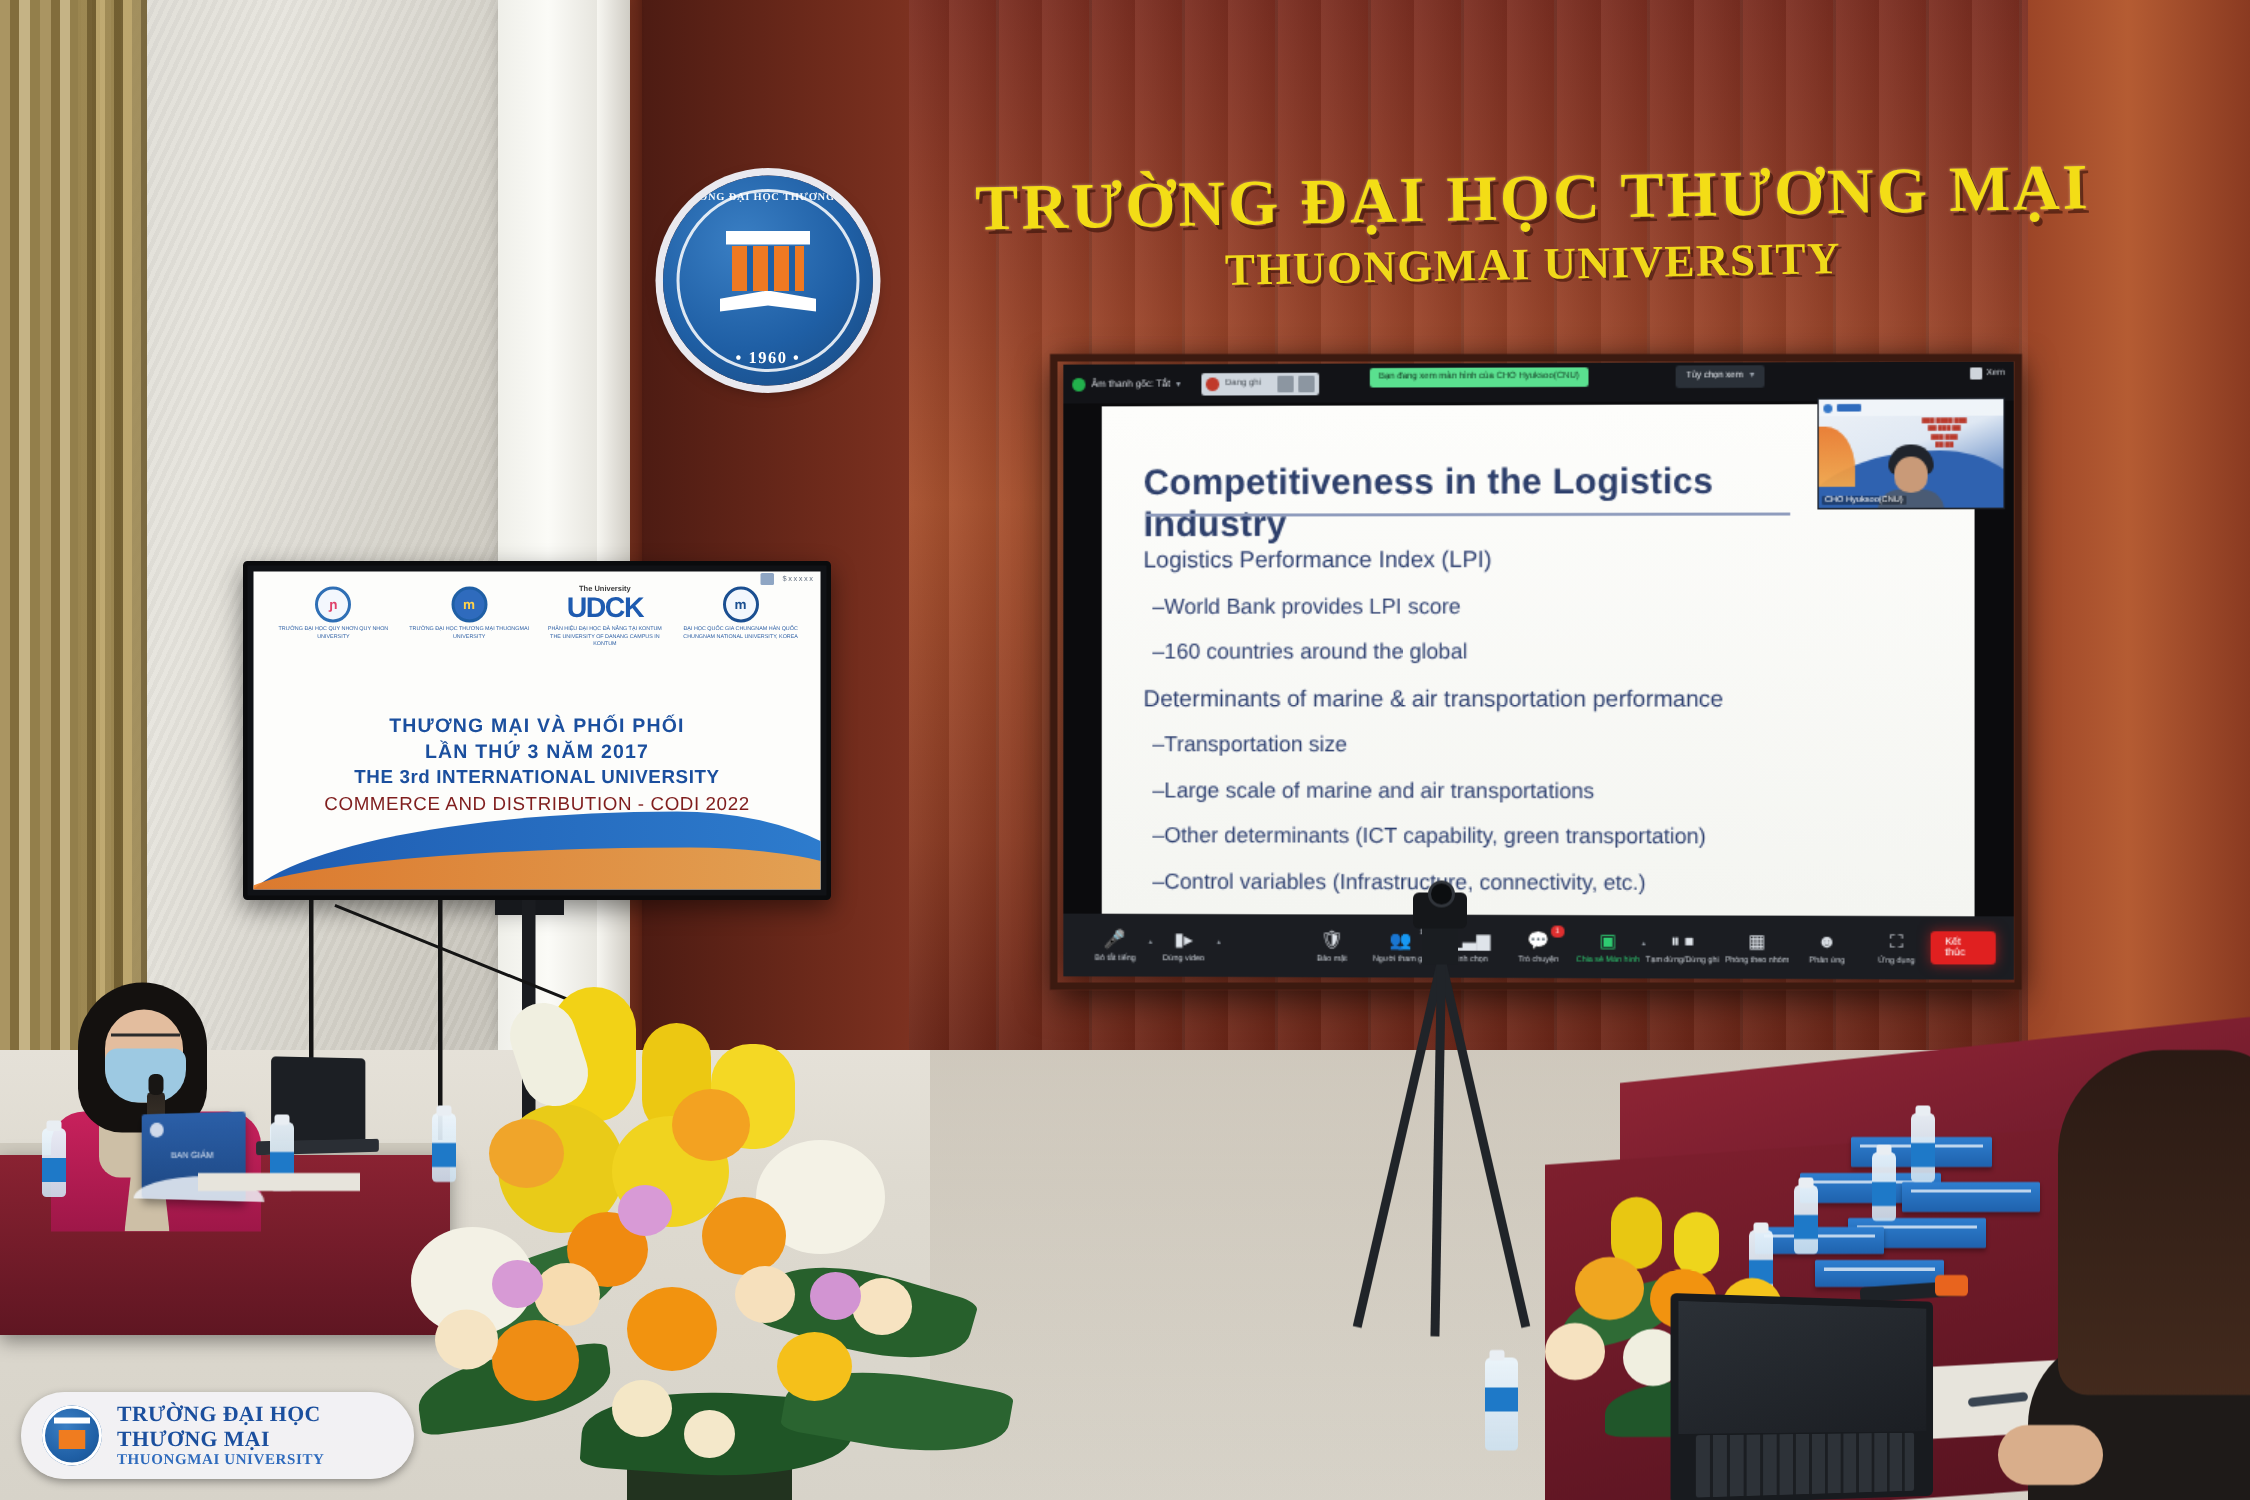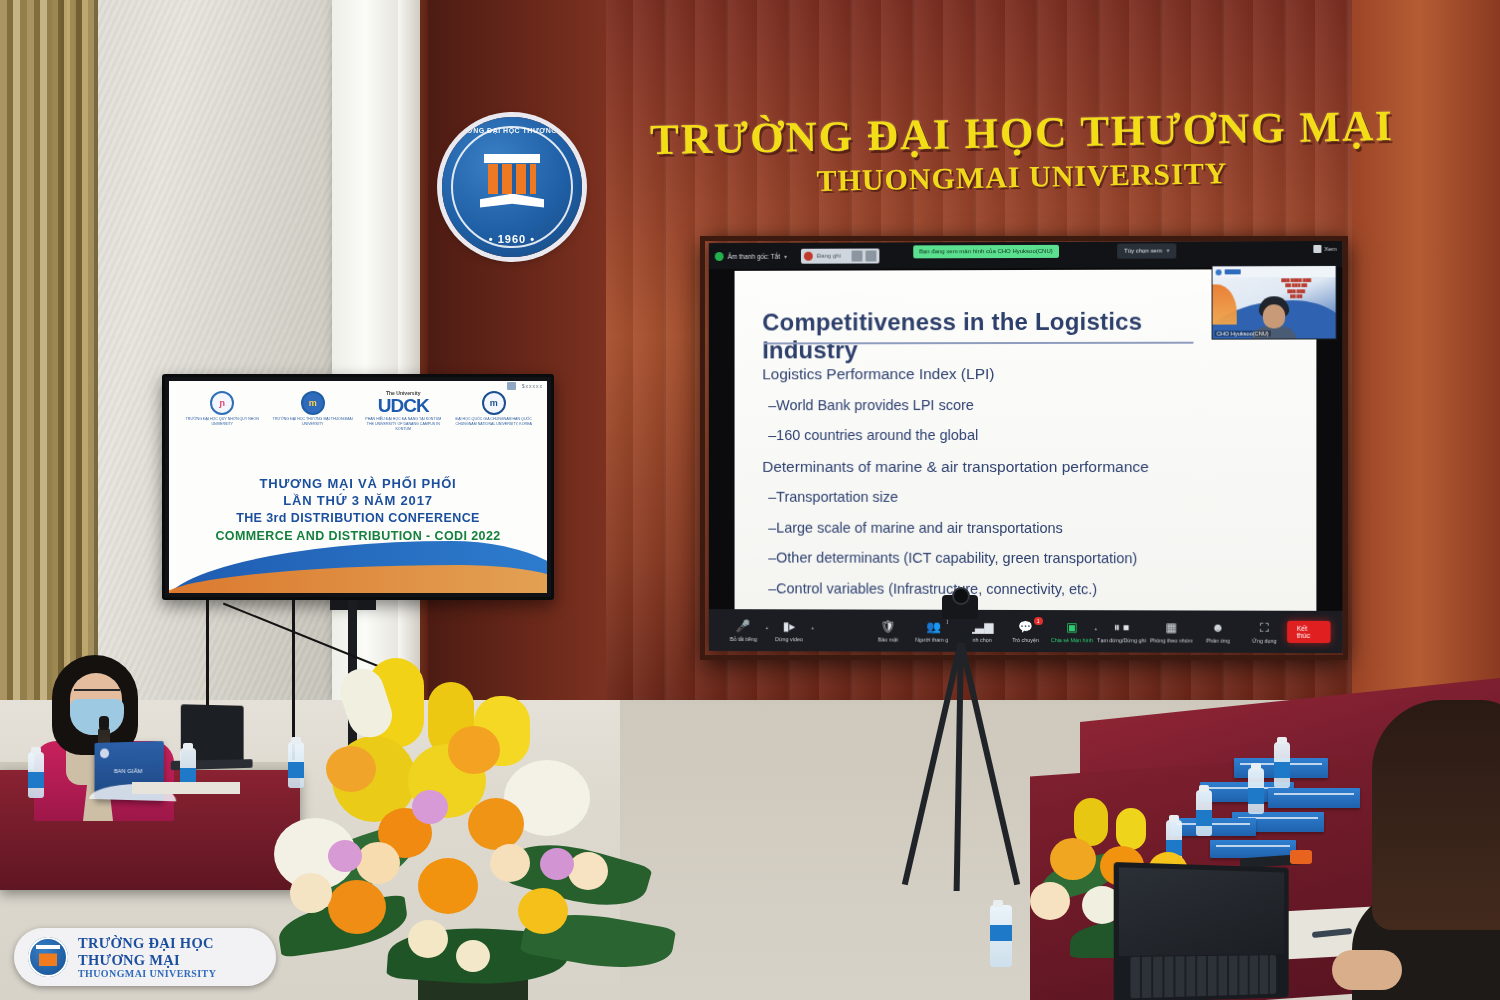--- a/index.html
+++ b/index.html
@@ -71,20 +71,21 @@
     background:linear-gradient(180deg,rgba(180,170,155,.45),rgba(210,202,190,.1));
   }
 
   
   .seal{
     position:absolute; left:442px; top:117px; width:140px; height:140px;
     border-radius:50%;
     background:radial-gradient(circle at 38% 32%, #3a7fc4, #1f5fa5 55%, #17477d 100%);
     box-shadow:0 0 0 5px #e9e9ef, 0 3px 10px rgba(0,0,0,.5);
     overflow:hidden;
+    font-family:Liberation Serif, serif;
   }
   .seal-ring{
     position:absolute; inset:9px; border-radius:50%;
     border:2px solid rgba(255,255,255,.85);
   }
   .seal-inner{
     position:absolute; left:50%; top:44%; transform:translate(-50%,-50%);
     width:68px; height:62px;
   }
   .seal-pillars{ position:absolute; left:10px; top:16px; width:48px; height:30px;
@@ -275,21 +276,21 @@
   .poster-h3{
     position:absolute; left:0; top:112px; width:100%; text-align:center;
     color:#1b4f9e; font-weight:bold; font-size:13px; letter-spacing:.8px;
   }
   .poster-h4{
     position:absolute; left:0; top:130px; width:100%; text-align:center;
     color:#1b4f9e; font-weight:bold; font-size:12.5px; letter-spacing:.4px;
   }
   .poster-h5{
     position:absolute; left:0; top:148px; width:100%; text-align:center;
-    color:#15803d; font-weight:bold; font-size:12.5px; letter-spacing:.4px;
+    color:#7f1d1d; font-weight:normal; font-size:12.5px; letter-spacing:.4px;
   }
   .poster-date{
     position:absolute; left:0; top:174px; width:100%; text-align:center;
     color:#2b5fa8; font-family:"Liberation Serif", serif; font-style:italic; font-size:8px;
   }
   .poster-wave{
     position:absolute; left:-10px; bottom:-18px; width:430px; height:70px;
     background:linear-gradient(90deg,#1e5bb0,#2f7fd0);
     border-radius:68% 32% 0 0 / 100% 100% 0 0;
   }
@@ -619,21 +620,21 @@
 CAMPUS IN KONTUM</div>
         </div>
         <div class="logo-col">
           <div class="logo-mark cnu">m</div>
           <div class="logo-cap">ĐẠI HỌC QUỐC GIA CHUNGNAM HÀN QUỐC
 CHUNGNAM NATIONAL UNIVERSITY, KOREA</div>
         </div>
       </div>
       <div class="poster-h2">THƯƠNG MẠI VÀ PHỐI PHỐI</div>
       <div class="poster-h3">LẦN THỨ 3 NĂM 2017</div>
-      <div class="poster-h4">THE 3rd DISTRIBUTION CONFERENCE</div>
+      <div class="poster-h4">THE 3rd INTERNATIONAL UNIVERSITY</div>
       <div class="poster-h5">COMMERCE AND DISTRIBUTION - CODI 2022</div>
       <div class="poster-date">Hà Nội, ngày 09 tháng 3 năm 2022</div>
       <div class="poster-wave"></div>
       <div class="poster-wave2"></div>
     </div>
   </div>
   <div class="mon-stand"></div>
   <div class="mon-pole"></div>
   <div class="cable" style="left:206px; top:600px; width:3px; height:175px;"></div>
   <div class="cable" style="left:292px; top:600px; width:3px; height:160px;"></div>

